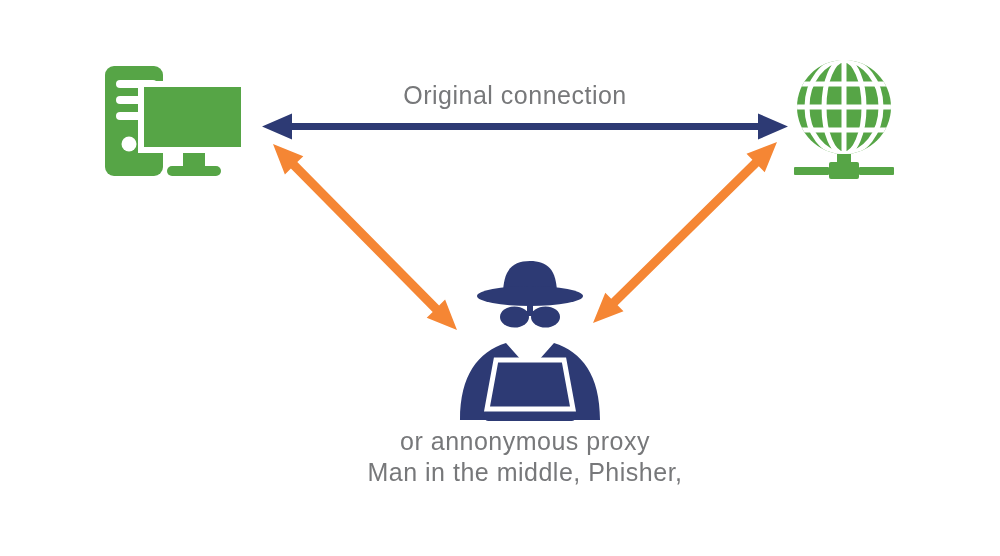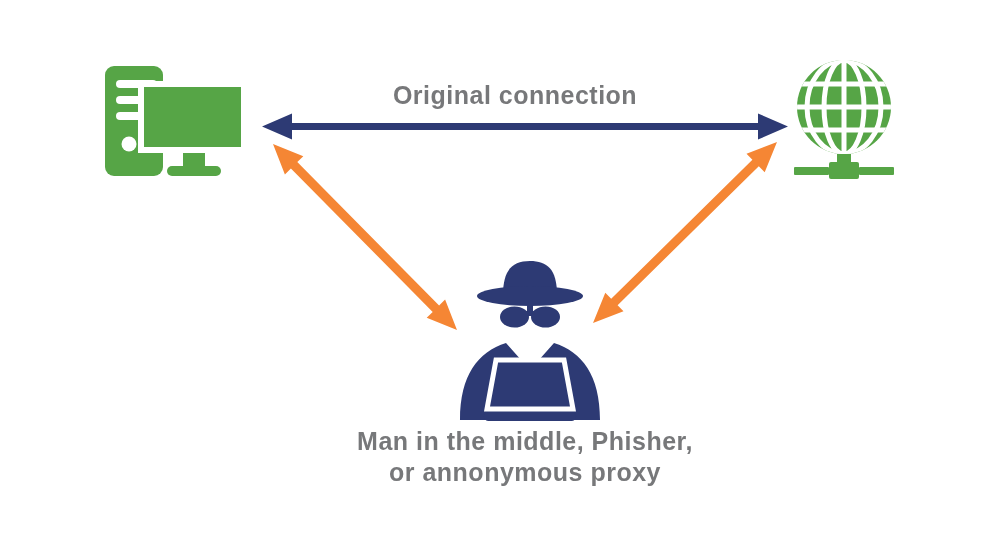--- a/index.html
+++ b/index.html
@@ -2,21 +2,21 @@
 <html><head>
 <meta charset="utf-8">
 <style>
   html,body{margin:0;padding:0;background:#fff;}
   .canvas{
     position:relative;width:1000px;height:556px;background:#ffffff;
     font-family:"Liberation Sans", sans-serif;overflow:hidden;
   }
   .abs{position:absolute;}
   .label{
-    color:#77787a;text-align:center;font-size:25px;font-weight:700;
+    color:#77787a;text-align:center;font-size:25px;font-weight:400;
     letter-spacing:0.5px;
   }
   #original-label{left:315px;top:81px;width:400px;}
   #new-label{left:315px;top:211px;width:400px;}
   #caption{left:300px;top:426px;width:450px;line-height:31px;}
   #arrow-layer{left:0;top:0;width:1000px;height:556px;}
   #computer-icon{left:95px;top:60px;}
   #globe-icon{left:791px;top:58px;}
   #spy-icon{left:450px;top:257px;}
 </style>
@@ -86,17 +86,17 @@
       <ellipse cx="95.5" cy="60" rx="14.5" ry="10.5"></ellipse>
       <rect x="34" y="155" width="92" height="9" rx="4.5"></rect>
     </g>
     <path d="M46,103 L114,103 L123,152 L37,152 Z" stroke="#ffffff" stroke-width="5" fill="#2d3a74"></path>
   </svg>
 
   <div id="original-label" class="abs label">Original connection</div>
 
 
   <div id="caption" class="abs label">
+    <div>or annonymous proxy</div>
     <div>Man in the middle, Phisher,</div>
-    <div>or annonymous proxy</div>
   </div>
 
 </div>
 
 </body></html>

